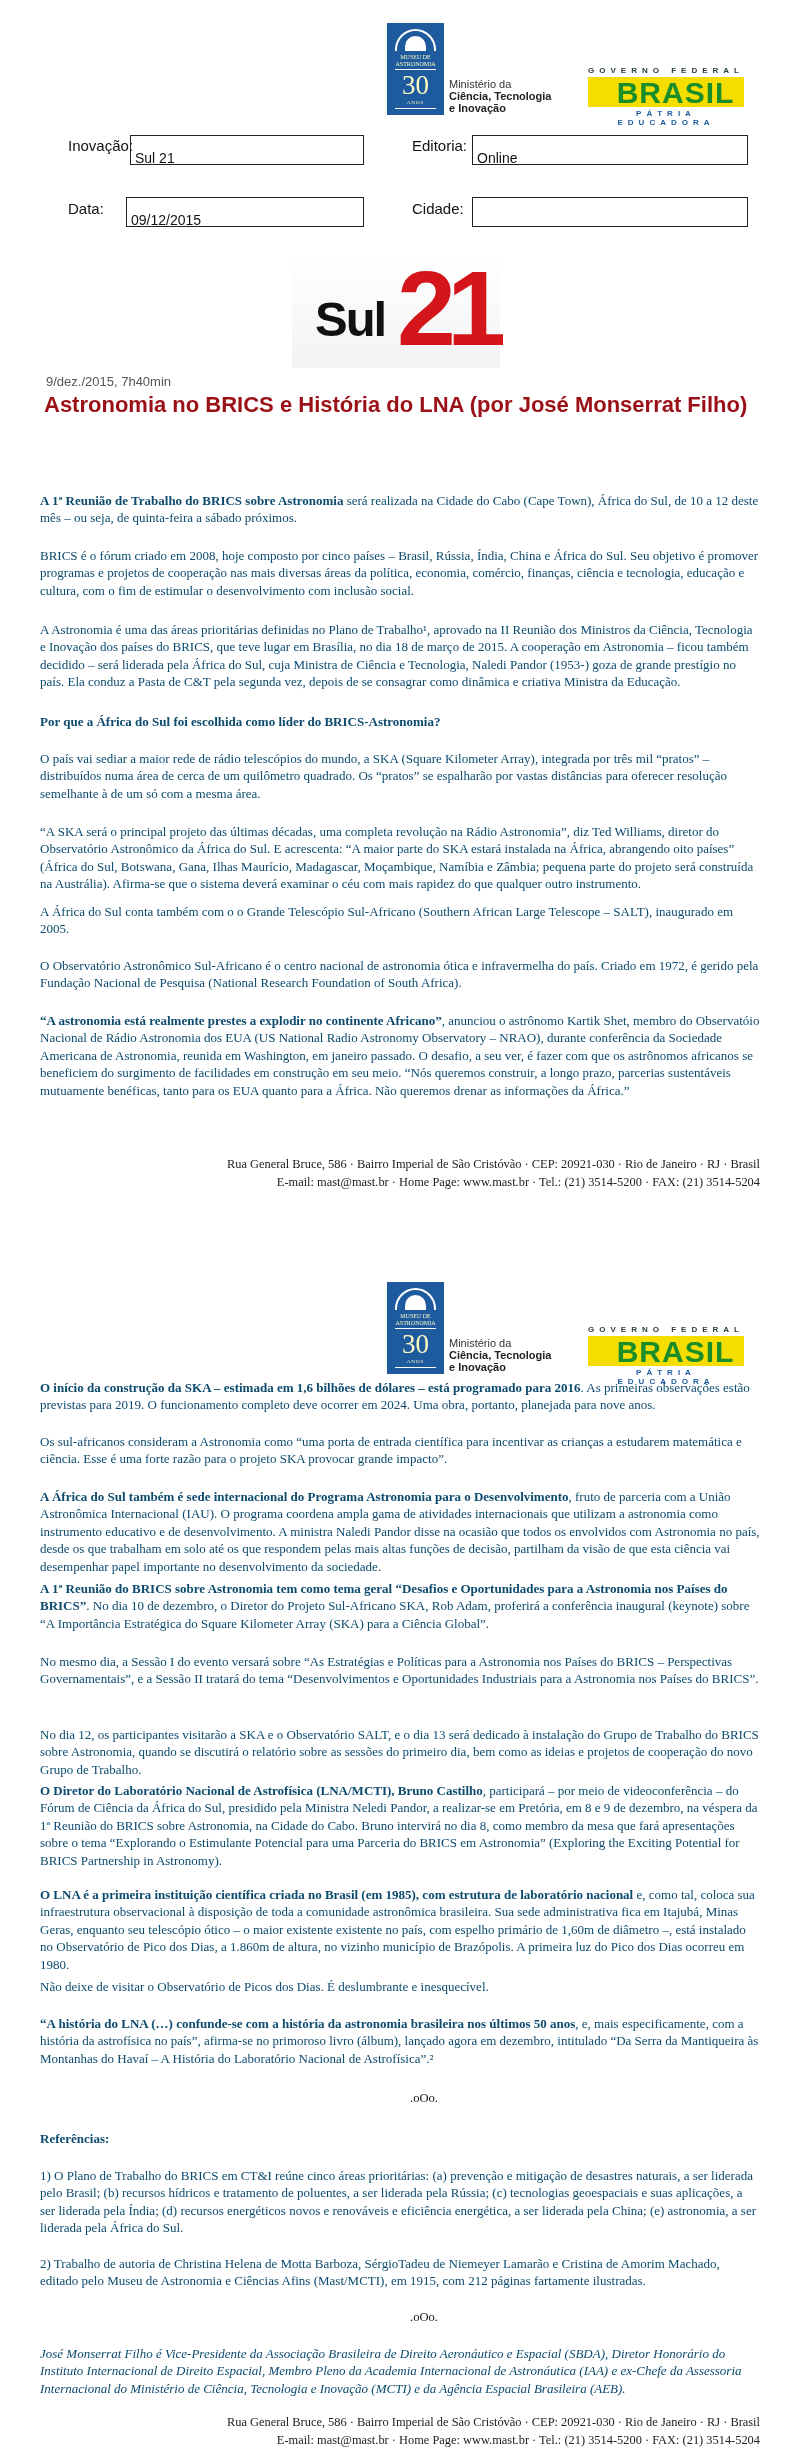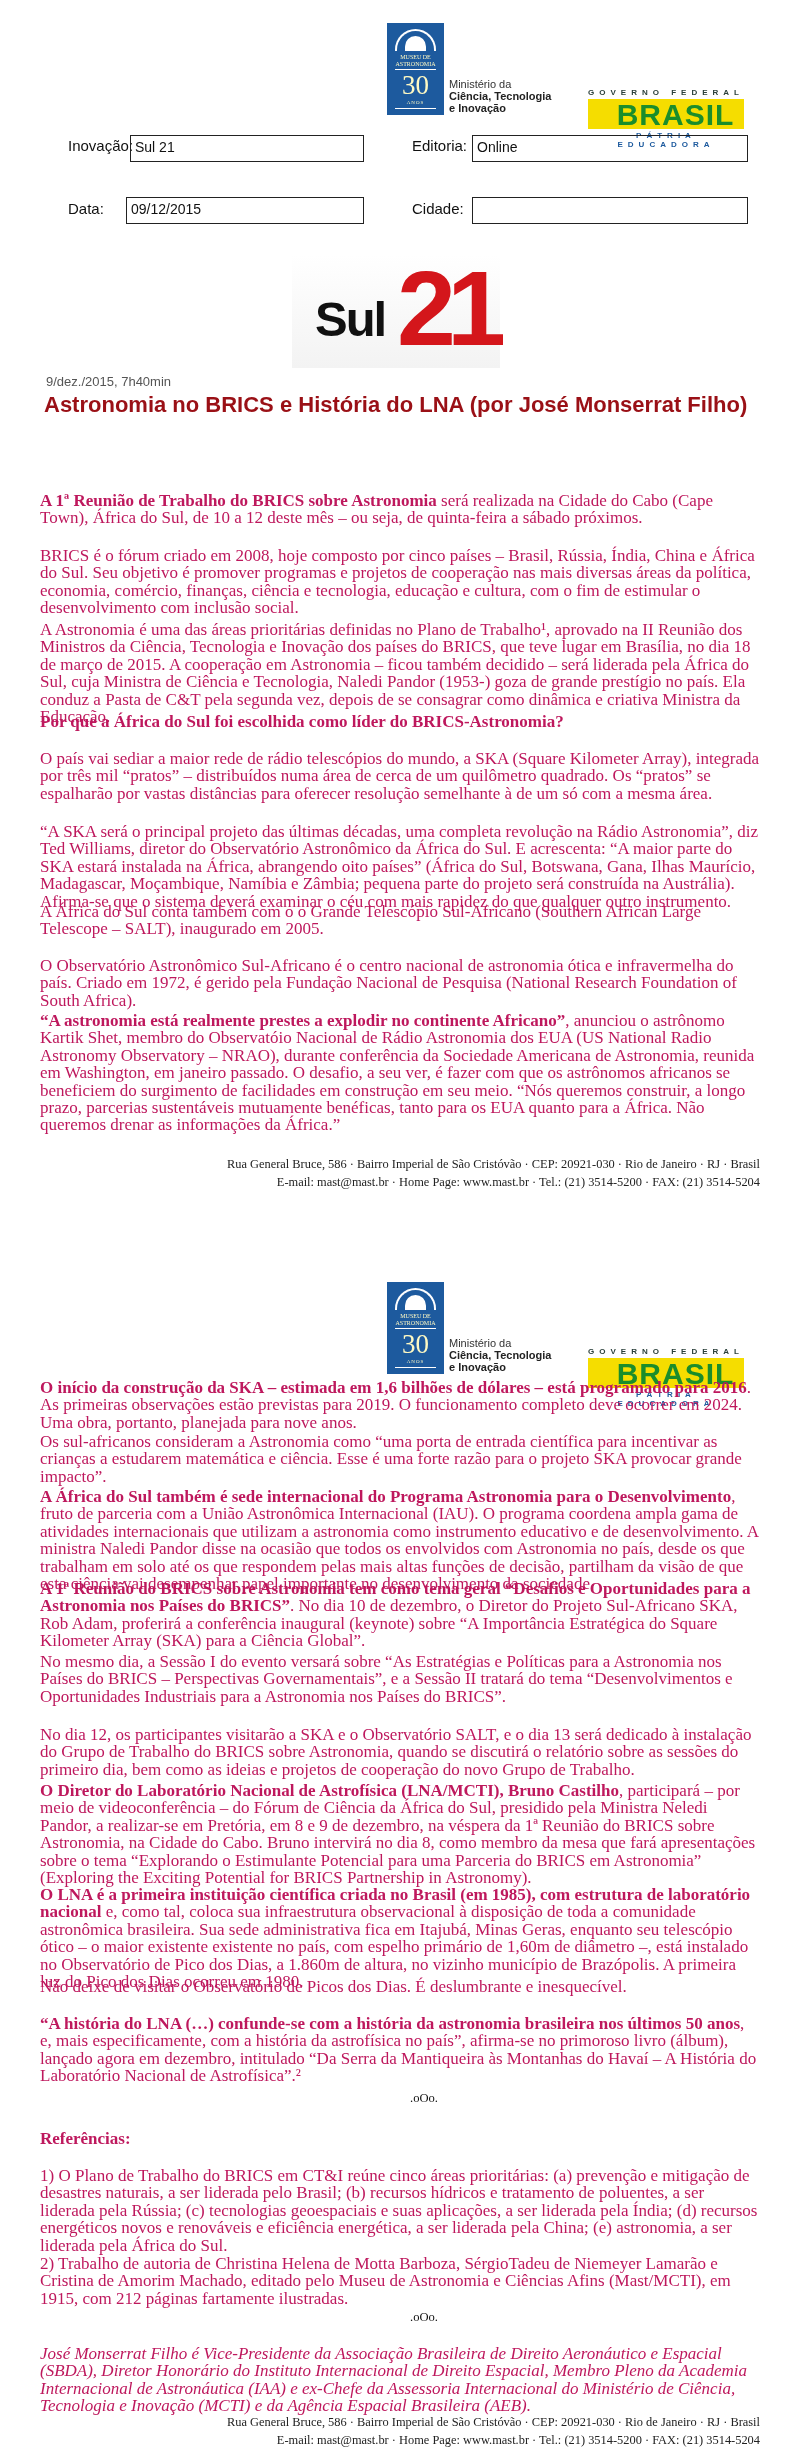--- a/index.html
+++ b/index.html
@@ -8,31 +8,31 @@
   .mast-logo{position:absolute;left:387px;top:23px;width:57px;width:57px;height:92px;background:#1d5a9e;color:#fef9c3;text-align:center;font-family:"Liberation Serif",serif;}
   .mast-dome{position:absolute;left:8px;top:6px;width:41px;height:22px;border-radius:22px 22px 0 0;border:2px solid #fff;border-bottom:none;box-sizing:border-box;}
   .mast-dome:after{content:"";position:absolute;left:8px;top:5px;width:21px;height:15px;border-radius:12px 12px 0 0;background:#fff;}
   .mast-name{position:absolute;left:0;width:57px;top:31px;font-size:6px;line-height:7px;}
   .mast-line{position:absolute;left:8px;width:41px;height:1px;background:#fff;}
   .mast-30{position:absolute;left:0;width:57px;top:47px;font-size:27px;line-height:30px;}
   .mast-anos{position:absolute;left:0;width:57px;top:77px;font-size:5px;letter-spacing:1px;}
   .mcti{position:absolute;left:449px;top:78px;width:112px;text-align:left;font-family:"Liberation Sans",sans-serif;font-size:11px;line-height:12px;color:#333;}
   .mcti b{color:#222;}
   .brasil{position:absolute;left:588px;top:66px;width:156px;height:50px;font-family:"Liberation Sans",sans-serif;}
-  .brasil .gf{font-size:8px;font-weight:bold;letter-spacing:5px;color:#2a3f3a;text-align:center;margin-top:22px;}
+  .brasil .gf{font-size:8px;font-weight:bold;letter-spacing:5px;color:#2a3f3a;text-align:center;}
   .brasil .bw{margin-top:2px;height:30px;background:#f5dd00;color:#1a8d2b;font-weight:900;font-size:30px;line-height:31px;text-align:center;letter-spacing:1px;position:relative;padding-left:19px;}
   .brasil .pe{font-size:8px;font-weight:bold;letter-spacing:5px;color:#1d5a9e;text-align:center;margin-top:2px;}
   .field-label{position:absolute;font-family:"Liberation Sans",sans-serif;font-size:15px;color:#111;}
-  .field-box{position:absolute;border:1px solid #222;height:27px;box-sizing:border-box;font-family:"Liberation Sans",sans-serif;font-size:14px;padding:3px 4px;}
+  .field-box{position:absolute;border:1px solid #222;height:27px;box-sizing:border-box;font-family:"Liberation Sans",sans-serif;font-size:14px;padding:14px 4px;}
   .sul21{position:absolute;left:292px;top:255px;width:208px;height:113px;background:linear-gradient(#fff,#f3f3f3);}
   .sul21 .s{position:absolute;left:23px;top:36px;font-family:"Liberation Sans",sans-serif;font-weight:bold;font-size:49px;letter-spacing:-2px;color:#111;}
   .sul21 .n{position:absolute;left:105px;top:-2px;font-family:"Liberation Sans",sans-serif;font-weight:bold;font-size:106px;letter-spacing:-9px;color:#d4161b;line-height:110px;}
   .dateline{position:absolute;left:46px;top:374px;font-family:"Liberation Sans",sans-serif;font-size:13px;color:#555;}
   .headline{position:absolute;left:44px;top:391px;width:720px;font-family:"Liberation Sans",sans-serif;font-weight:bold;font-size:22px;line-height:28px;color:#9a1016;}
-  .para{position:absolute;left:40px;width:720px;font-size:17px;line-height:17.4px;color:#be185d;}
+  .para{position:absolute;left:40px;width:720px;font-size:13px;line-height:17.4px;color:#0c4a6e;}
   .para b{font-weight:bold;}
   .center{position:absolute;left:0;width:800px;text-align:center;font-size:12.6px;padding-left:24px;}
   .footer{position:absolute;left:100px;width:660px;text-align:right;font-size:12.4px;line-height:18px;color:#222;}
   .bio{font-style:italic;}
 </style>
 </head>
 <body>
 
 <div class="logos" style="top:0">
   <div class="mast-logo">

